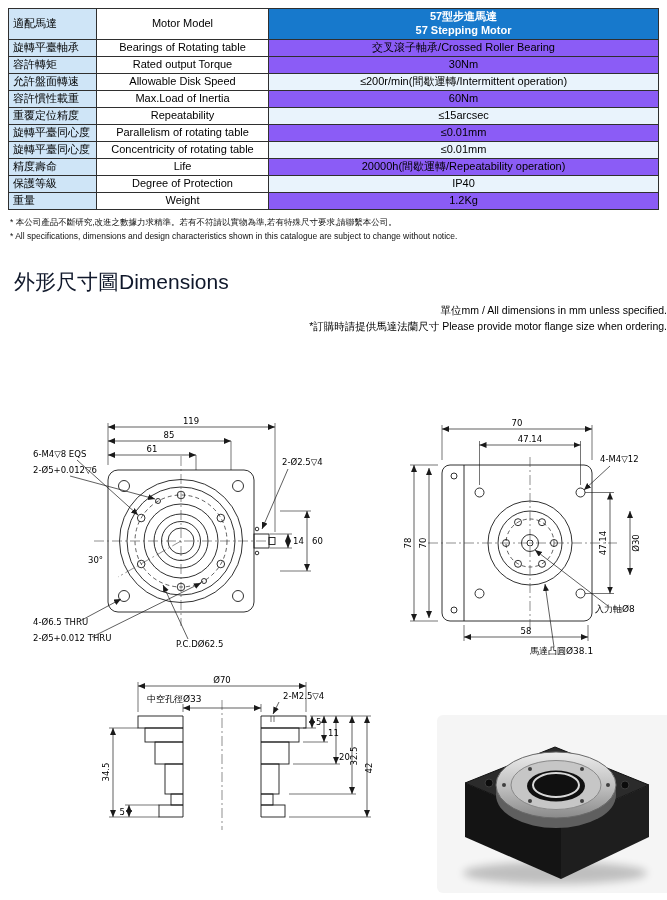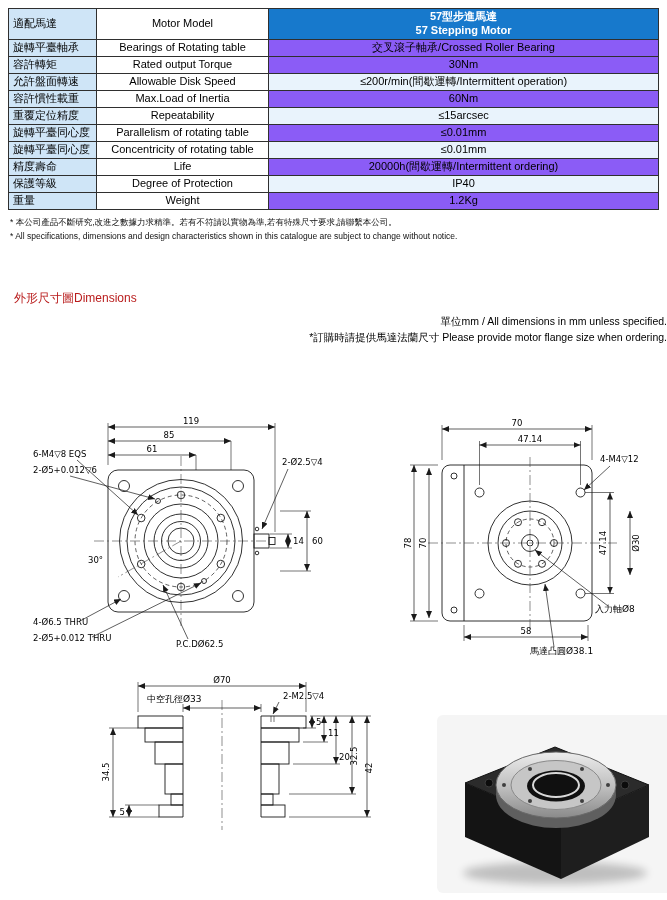--- a/index.html
+++ b/index.html
@@ -11,21 +11,21 @@
   table.spec td { border:1px solid #2f2f2f; padding:0 4px; height:16px; line-height:1.25; overflow:hidden; white-space:nowrap; }
   td.c1 { background:#cfe5f7; }
   td.c2 { background:#ffffff;text-align:center; }
   td.val { text-align:center; background:#8b5cf6; }
   tr.alt td.val { background:#e9f3fc; }
   tr.hrow td { height:30px; }
   td.hv { background:#1779cc; color:#fff; font-weight:bold; text-align:center; line-height:1.3; }
 
   .notes { margin:5px 0 0 10px; font-size:8.5px; color:#111; line-height:1.7; }
 
-  .dim-title { margin:46px 0 0 14px; font-size:12px; font-weight:500; color:#b91c1c; }
+  .dim-title { margin:24px 0 0 14px; font-size:21px; font-weight:500; color:#0f172a; }
   .dim-sub { margin:7px 0 0 14px; font-size:10.5px; line-height:1.5; color:#000;text-align:right; }
 
   .drawings { position:absolute; left:12px; top:408px; width:667px; height:492px; }
   .drawings svg { position:absolute; }
 
   svg.draw line, svg.draw rect, svg.draw circle, svg.draw ellipse,
   svg.draw path, svg.draw polyline { fill:none; stroke:#1a1a1a; stroke-width:.9; }
   svg.draw .dash { stroke-dasharray:4 3; stroke-width:.7; }
   svg.draw .cl   { stroke-dasharray:10 3 2 3; stroke-width:.6; stroke:#444; }
   svg.draw .dim  { stroke-width:.7; }
@@ -84,21 +84,21 @@
       <td class="val">≤0.01mm</td>
     </tr>
     <tr class="alt">
       <td class="c1">旋轉平臺同心度</td>
       <td class="c2">Concentricity of rotating table</td>
       <td class="val">≤0.01mm</td>
     </tr>
     <tr>
       <td class="c1">精度壽命</td>
       <td class="c2">Life</td>
-      <td class="val">20000h(間歇運轉/Intermittent ordering)</td>
+      <td class="val">20000h(間歇運轉/Repeatability operation)</td>
     </tr>
     <tr class="alt">
       <td class="c1">保護等級</td>
       <td class="c2">Degree of Protection</td>
       <td class="val">IP40</td>
     </tr>
     <tr>
       <td class="c1">重量</td>
       <td class="c2">Weight</td>
       <td class="val">1.2Kg</td>

